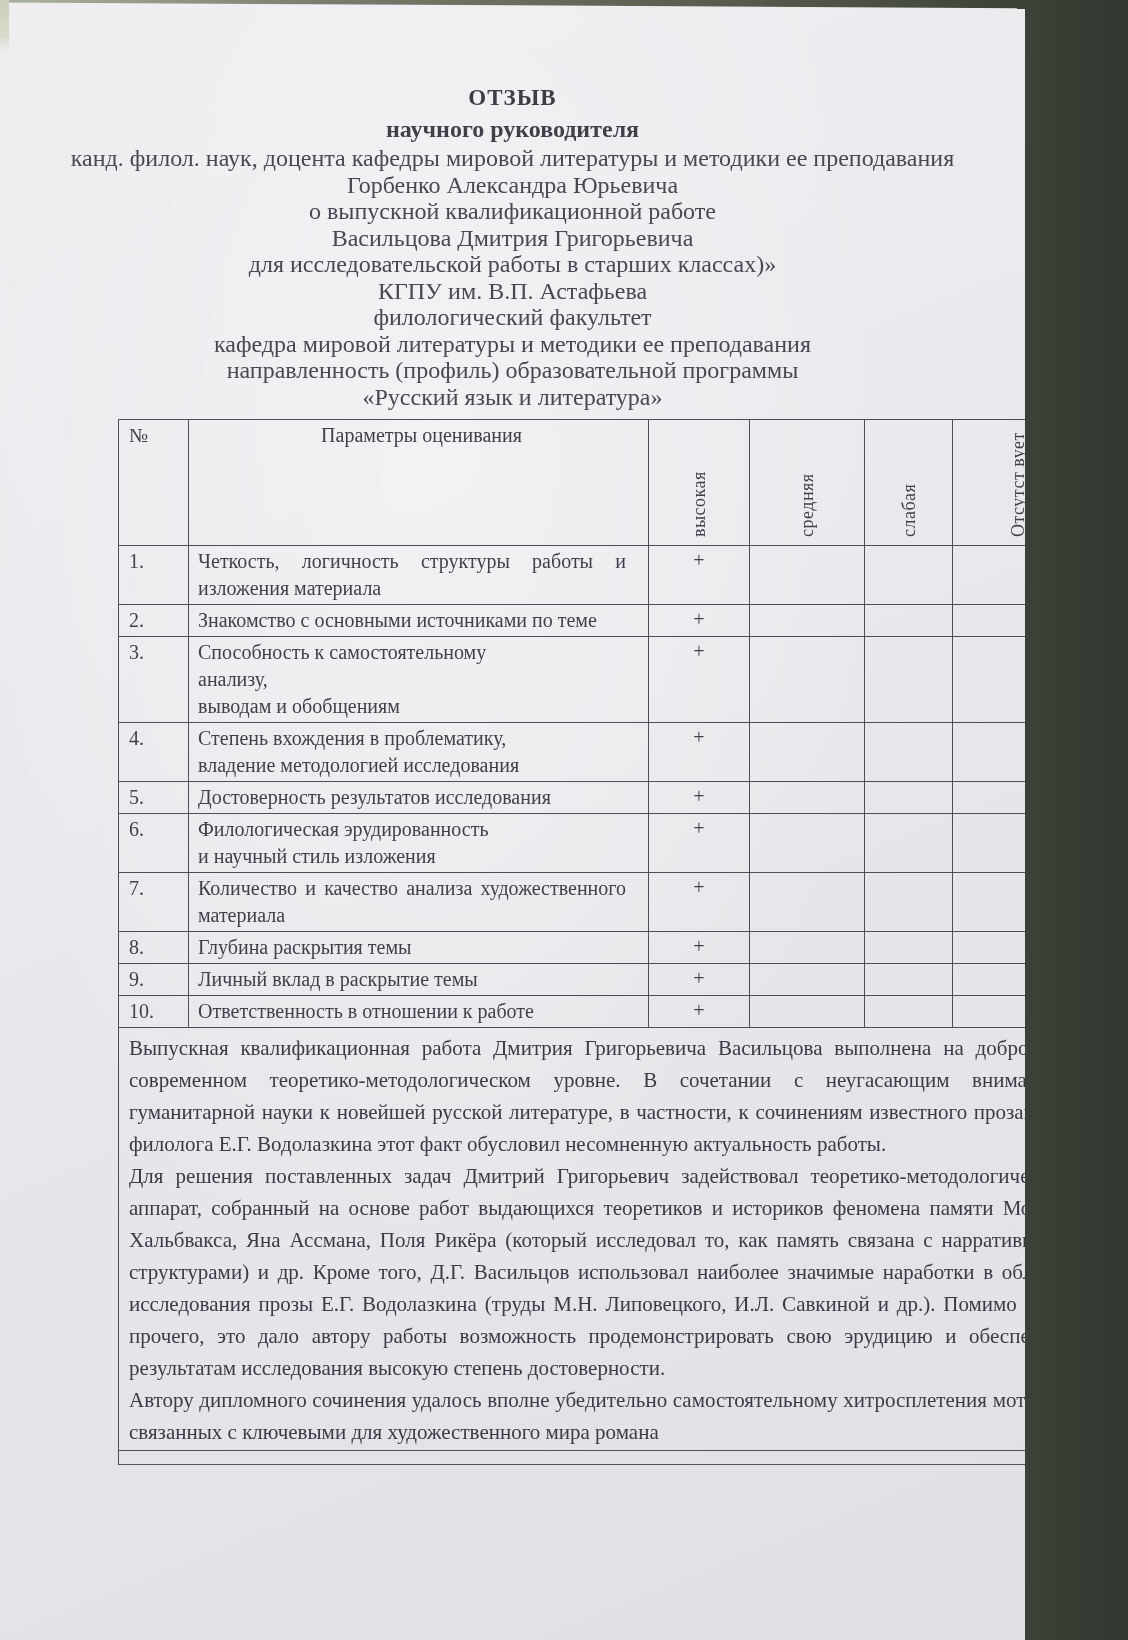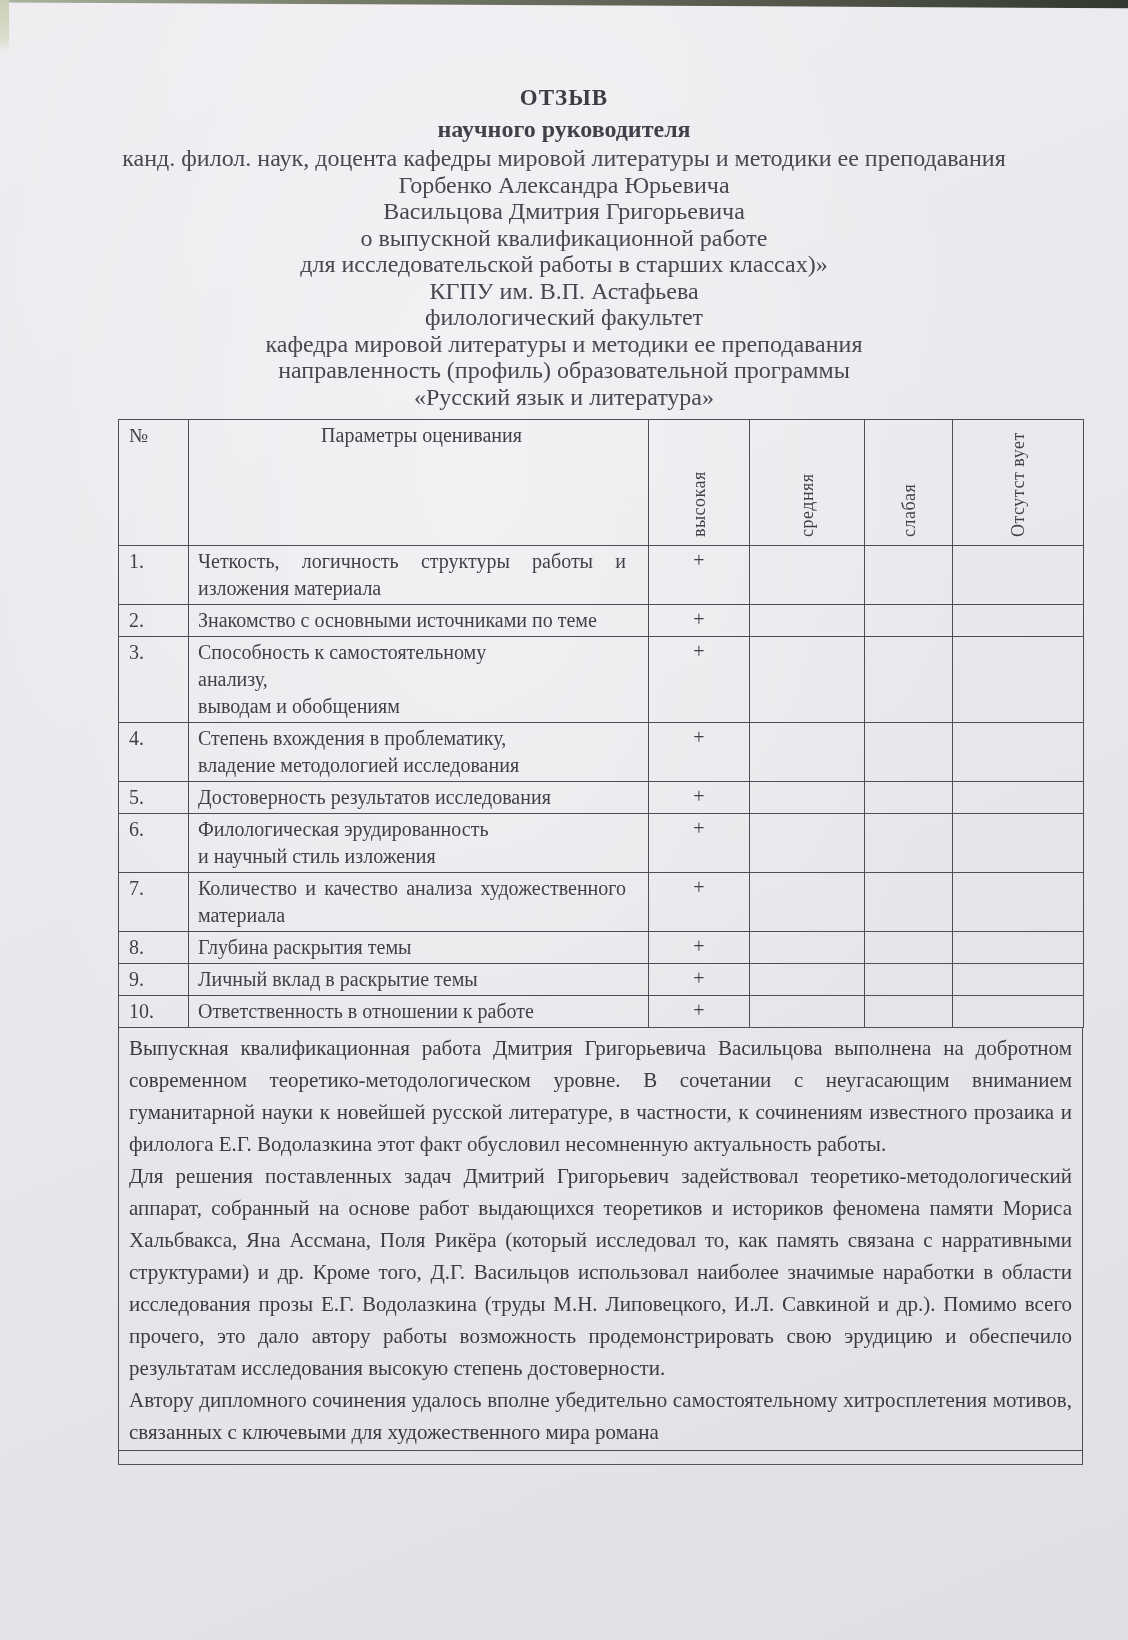--- a/index.html
+++ b/index.html
@@ -2,21 +2,21 @@
 <html><head>
 <meta charset="utf-8">
 <style>
   html,body{margin:0;padding:0;}
   body{
     width:1128px;height:1640px;position:relative;overflow:hidden;
     background:linear-gradient(to right,#aab3a0 0%,#767c6a 30%,#4a4f42 78%,#333830 100%);
     font-family:"Liberation Serif","DejaVu Serif",serif;
   }
   .paper{
-    position:absolute;left:0;top:0;width:1128px;height:1640px;
+    position:absolute;left:0;top:0;width:1025px;height:1640px;
     background:
       radial-gradient(ellipse at 42% 28%, rgba(255,255,255,0.35) 0%, rgba(255,255,255,0) 55%),
       linear-gradient(158deg,#efedf0 0%,#eae8ec 45%,#e1dfe3 100%);
     clip-path:polygon(0% 0.15%,100% 0.5%,100% 100%,0% 100%);
     color:#45424d;
   }
   .corner-sliver{
     position:absolute;left:0;top:0;width:9px;height:52px;
     background:linear-gradient(to bottom,#c9cfb8,#d8dcc9 70%,rgba(216,220,201,0));
   }
@@ -70,23 +70,23 @@
 <div class="paper">
 
   <div class="doc-header">
     <div class="doc-title">ОТЗЫВ</div>
     <div class="doc-subtitle">научного руководителя</div>
     <div>
   <div class="h-line">канд. филол. наук, доцента кафедры мировой литературы и методики ее преподавания</div>
 
   <div class="h-line">Горбенко Александра Юрьевича</div>
 
+  <div class="h-line">о выпускной квалификационной работе</div>
+
   <div class="h-line">Васильцова Дмитрия Григорьевича</div>
-
-  <div class="h-line">о выпускной квалификационной работе</div>
 
 
   <div class="h-line">для исследовательской работы в старших классах)»</div>
 
   <div class="h-line">КГПУ им. В.П. Астафьева</div>
 
   <div class="h-line">филологический факультет</div>
 
   <div class="h-line">кафедра мировой литературы и методики ее преподавания</div>
 

